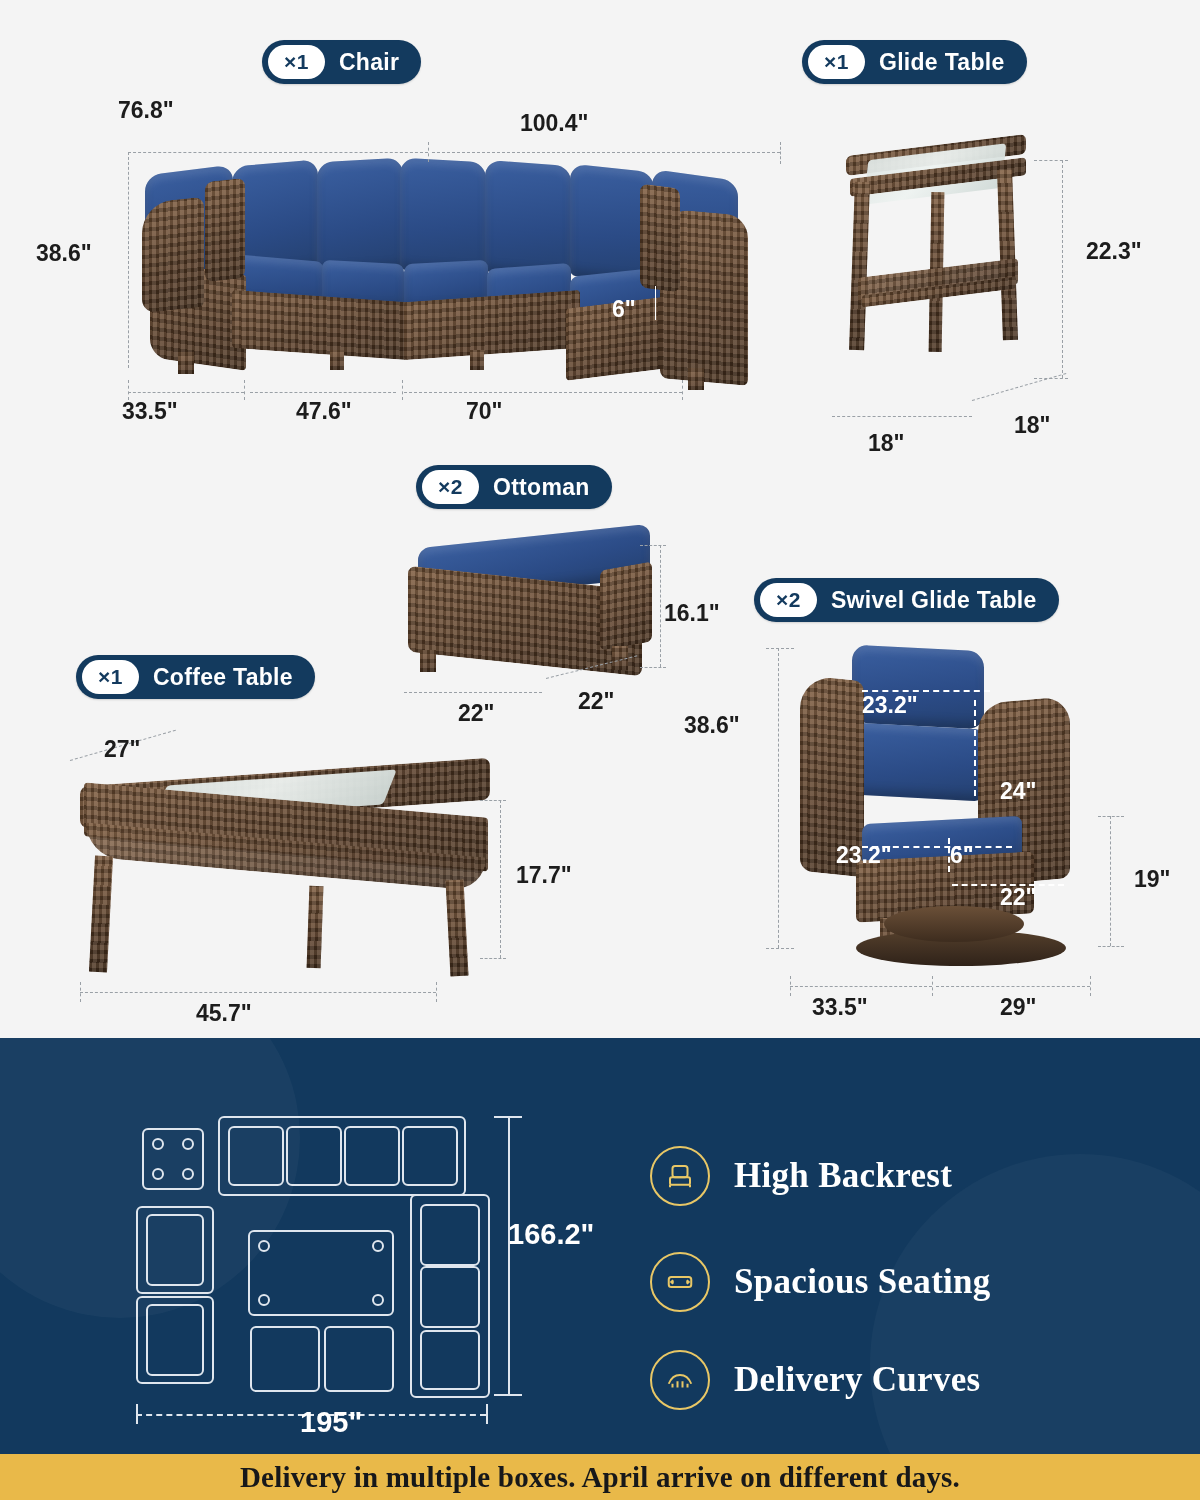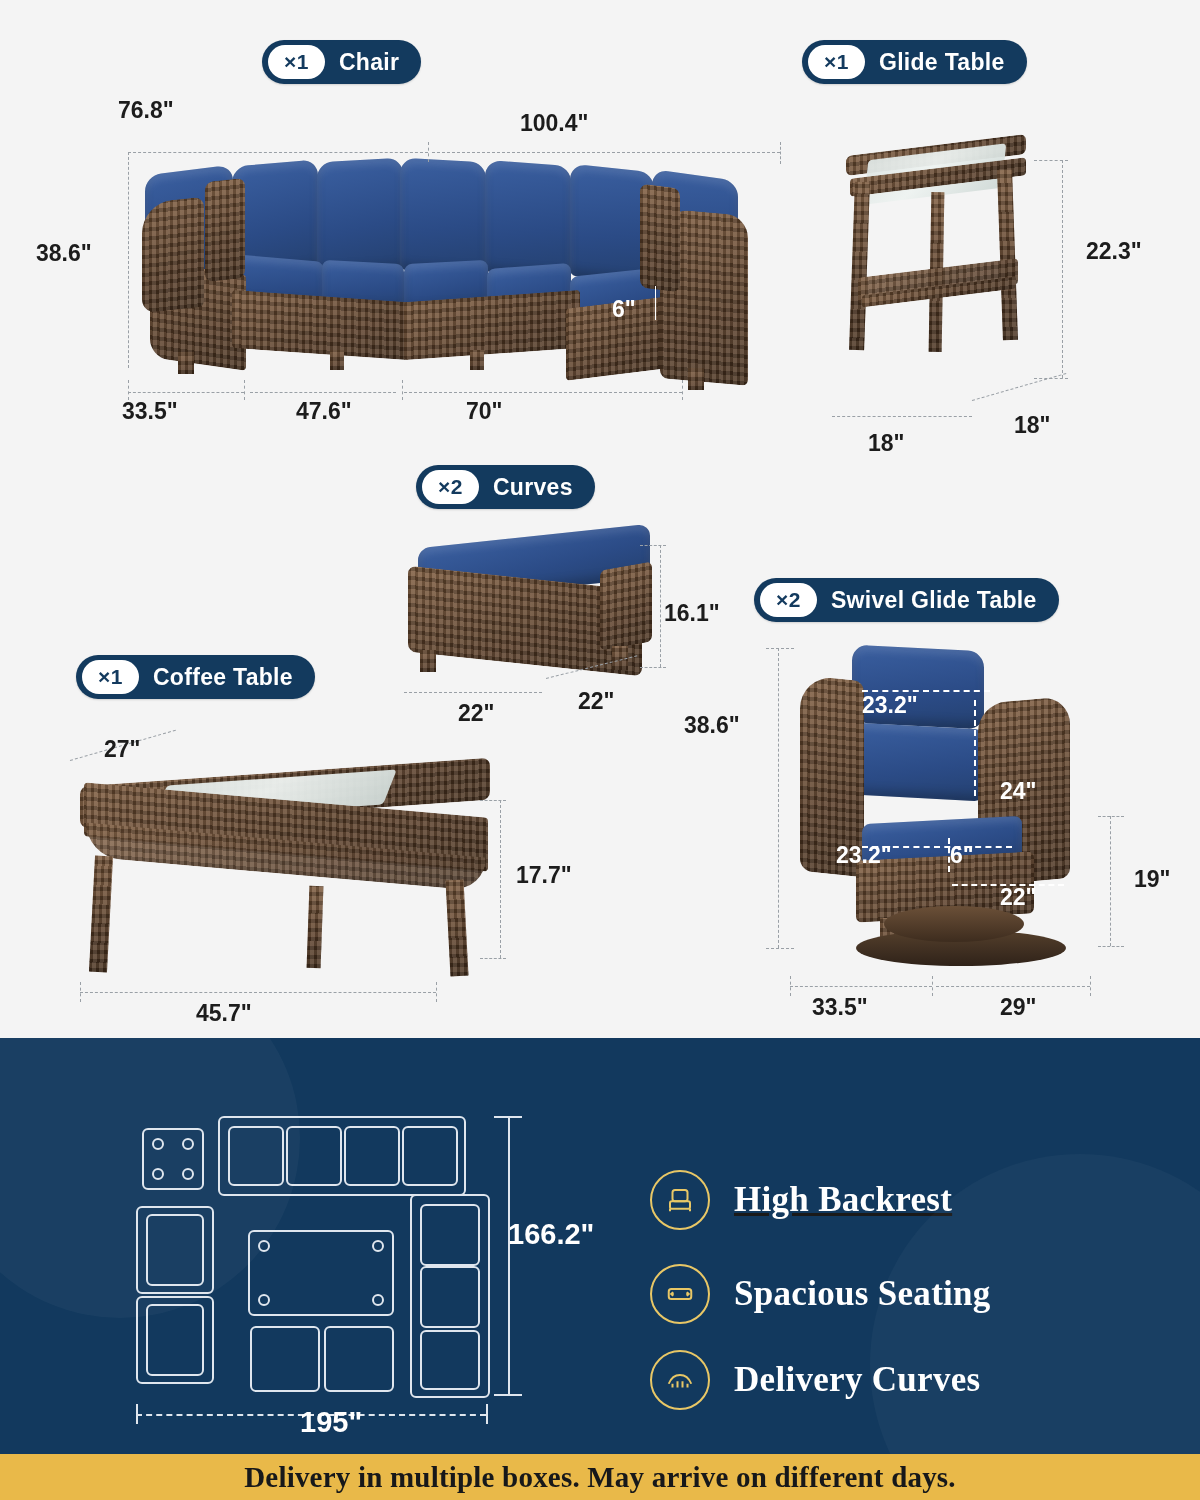--- a/index.html
+++ b/index.html
@@ -200,21 +200,21 @@
   <div class="gl dash-h" style="left:1034px;top:378px;width:34px;"></div>
   <div class="gl dash-h" style="left:832px;top:416px;width:140px;"></div>
   <div class="gl dash-h" style="left:972px;top:400px;width:98px;transform:rotate(-16deg);transform-origin:left center;"></div>
 
   <div class="dim" style="left:1086px;top:238px;">22.3"</div>
   <div class="dim" style="left:868px;top:430px;">18"</div>
   <div class="dim" style="left:1014px;top:412px;">18"</div>
 
   <div class="pill" style="left:416px;top:465px;">
     <span class="qty">×2</span>
-    <span class="nm">Curves</span>
+    <span class="nm">Ottoman</span>
   </div>
 
   <div>
     <div class="cushion" style="left:418px;top:536px;width:232px;height:54px;border-radius:12px;transform:skewY(-6deg);"></div>
     <div class="wicker" style="left:408px;top:578px;width:234px;height:86px;border-radius:8px;transform:skewY(6deg);"></div>
     <div class="wicker" style="left:600px;top:566px;width:52px;height:80px;border-radius:6px;transform:skewY(-10deg);"></div>
     <div class="wicker" style="left:420px;top:650px;width:16px;height:22px;"></div>
     <div class="wicker" style="left:612px;top:646px;width:16px;height:24px;"></div>
   </div>
 
@@ -345,32 +345,32 @@
       <div style="position:absolute;left:494px;top:78px;width:28px;height:0;border-top:2px solid #dfe6ee;"></div>
       <div style="position:absolute;left:494px;top:356px;width:28px;height:0;border-top:2px solid #dfe6ee;"></div>
       <div style="position:absolute;left:136px;top:376px;width:350px;height:0;border-top:2px dashed #dfe6ee;"></div>
       <div style="position:absolute;left:136px;top:366px;width:0;height:20px;border-left:2px solid #dfe6ee;"></div>
       <div style="position:absolute;left:486px;top:366px;width:0;height:20px;border-left:2px solid #dfe6ee;"></div>
 
       <div class="dim white" style="left:508px;top:180px;font-size:29px;">166.2"</div>
       <div class="dim white" style="left:300px;top:368px;font-size:29px;">195"</div>
     </div>
 
-    <div class="feat" style="left:650px;top:132px;text-decoration:underline;">
+    <div class="feat" style="left:650px;top:108px;">
       <span class="circ">
         <svg width="30" height="30" viewBox="0 0 24 24" fill="none" stroke="#e8c766" stroke-width="1.6">
           <rect x="6" y="4" width="12" height="9" rx="2"></rect>
           <rect x="4" y="13" width="16" height="6" rx="1.5"></rect>
           <path d="M4 19v2M20 19v2"></path>
         </svg>
       </span>
       <span class="txt">High Backrest</span>
     </div>
 
-    <div class="feat" style="left:650px;top:226px;justify-content:center;">
+    <div class="feat" style="left:650px;top:214px;justify-content:center;">
       <span class="circ">
         <svg width="30" height="30" viewBox="0 0 24 24" fill="none" stroke="#e8c766" stroke-width="1.6">
           <rect x="3" y="8" width="18" height="8" rx="2"></rect>
           <path d="M7 12l-2.5 0M6.5 10.5L5 12l1.5 1.5M17 12l2.5 0M17.5 10.5L19 12l-1.5 1.5"></path>
         </svg>
       </span>
       <span class="txt">Spacious Seating</span>
     </div>
 
     <div class="feat" style="left:650px;top:312px;">
@@ -378,15 +378,15 @@
         <svg width="30" height="30" viewBox="0 0 24 24" fill="none" stroke="#e8c766" stroke-width="1.6">
           <path d="M3 15c2-5 5-7 9-7s7 2 9 7"></path>
           <path d="M6 15v3M10 13v5M14 13v5M18 15v3"></path>
         </svg>
       </span>
       <span class="txt">Delivery Curves</span>
     </div>
   </div>
 
   <div class="footer">
-    <span>Delivery in multiple boxes. May arrive on different days.</span>
+    <span>Delivery in multiple boxes. April arrive on different days.</span>
   </div>
 </div>
 
 </body></html>

